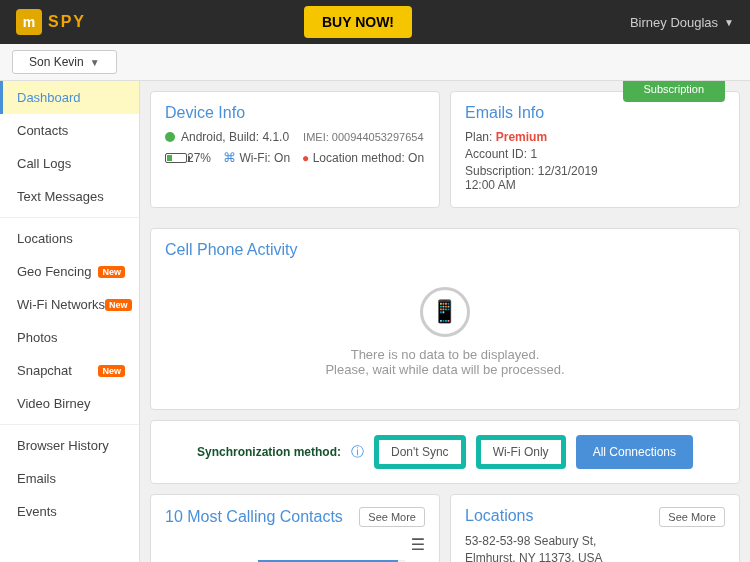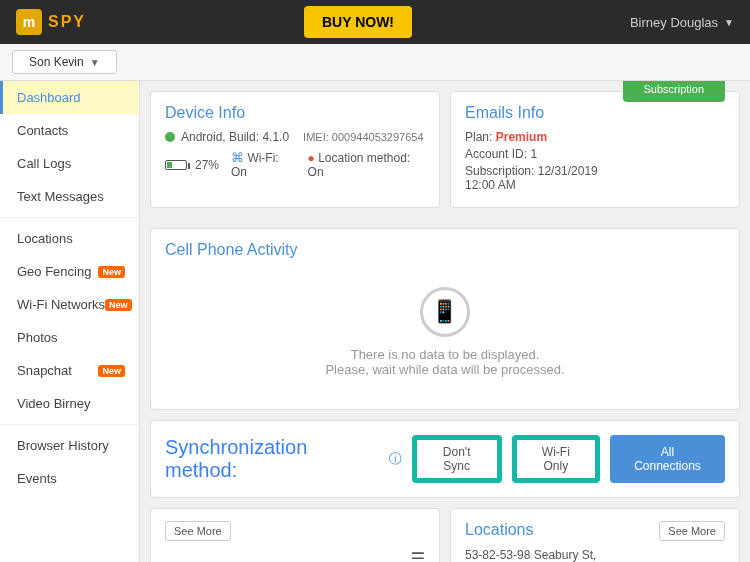--- a/index.html
+++ b/index.html
@@ -170,21 +170,21 @@
       display: flex;
       align-items: center;
       gap: 12px;
       font-size: 12px;
       color: #555;
       margin-top: 4px;
     }
     .battery-bar {
       display: inline-flex;
       align-items: center;
-      gap: 8px;
+      gap: 0;
     }
     .battery-icon {
       width: 22px; height: 10px;
       border: 1.5px solid #555;
       border-radius: 2px;
       position: relative;
       display: inline-block;
     }
     .battery-icon::after {
       content: '';
@@ -240,21 +240,21 @@
 
     
     .sync-card {
       display: flex;
       align-items: center;
       justify-content: center;
       gap: 10px;
       padding: 14px;
       margin-bottom: 10px;
     }
-    .sync-label { font-size: 20px; color: #3b82f6; }
+    .sync-label { font-size: 12px; color: #14532d; font-weight: bold; }
     .sync-info-icon {
       color: #4a90d9;
       font-size: 13px;
       cursor: pointer;
     }
     .sync-btn {
       border: 5px solid #14b8a6;
       background: white;
       color: #555;
       padding: 5px 12px;
@@ -367,20 +367,23 @@
     <div class="sidebar-item">
       <span>Snapchat</span>
       <span class="badge-new">New</span>
     </div>
     <div class="sidebar-item">
       <span>Video Birney</span>
     </div>
     <div class="sidebar-divider"></div>
     <div class="sidebar-item">
       <span>Browser History</span>
+    </div>
+    <div class="sidebar-item">
+      <span>Emails</span>
     </div>
     <div class="sidebar-item">
       <span>Events</span>
     </div>
 
   </div>
 
   <div class="main">
 
     <div class="top-cards">
@@ -453,20 +456,21 @@
       <span class="sync-info-icon">ⓘ</span>
       <button class="sync-btn">Don't Sync</button>
       <button class="sync-btn">Wi-Fi Only</button>
       <button class="sync-btn active">All Connections</button>
     </div>
 
     <div class="bottom-cards">
 
       <div class="card card-calling">
         <div class="calling-header">
+          <div class="card-title" style="margin-bottom:0;">10 Most Calling Contacts</div>
           <button class="see-more-btn">See More</button>
         </div>
         <div class="menu-icon">☰</div>
         <div id="call-bars">
             <div class="call-item">
       <span class="call-number">17702269131</span>
       <div class="call-bar-wrap">
         <div class="call-bar" style="width:95%;background:#4a90d9;"></div>
       </div>
       <span class="call-count">1</span>

